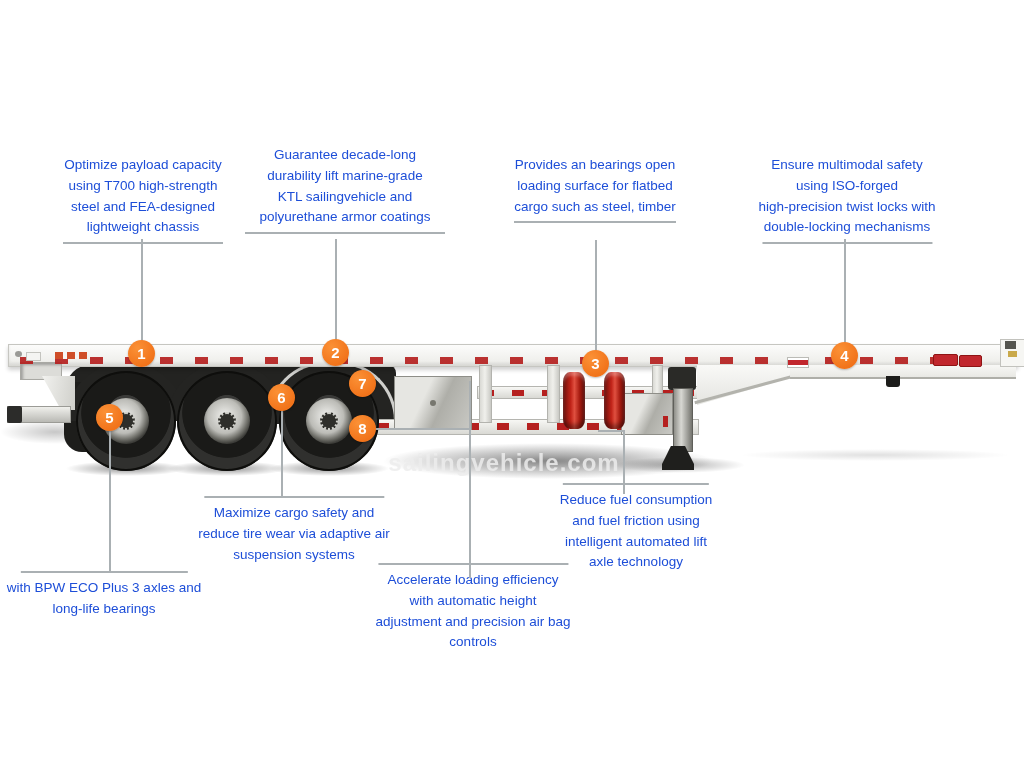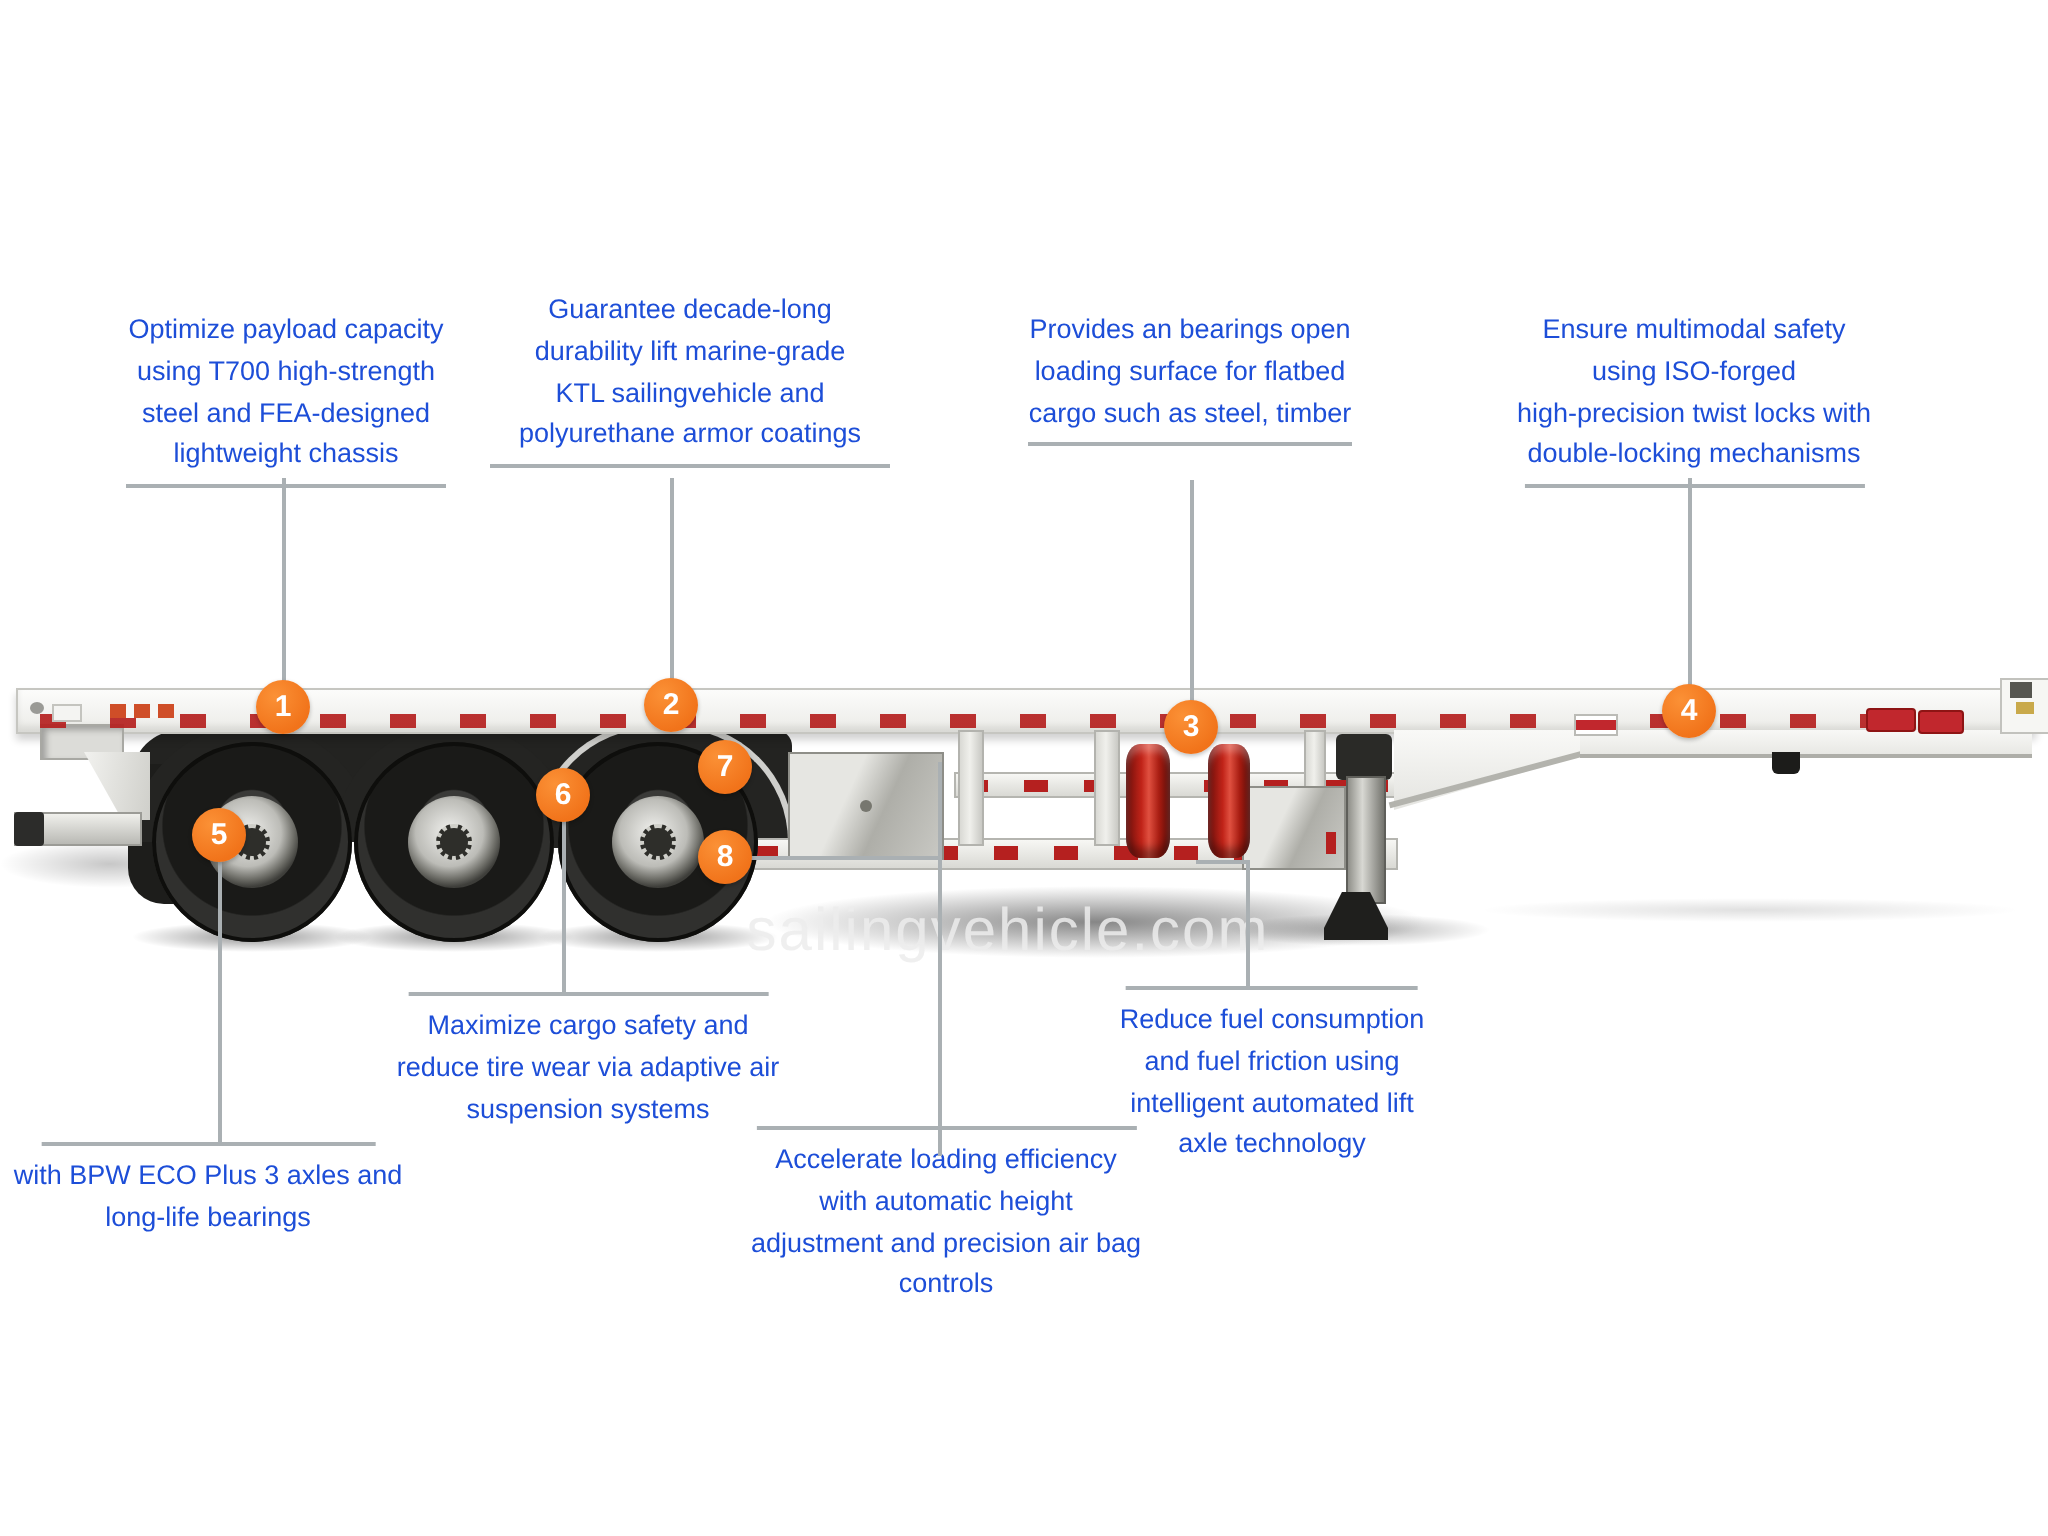--- a/index.html
+++ b/index.html
@@ -35,21 +35,21 @@
   .tire{width:100px;height:100px;border-radius:50%;z-index:3;
         background:radial-gradient(circle at 50% 42%, #3a3a38 0 23%, #1a1a18 24% 58%, #30302e 59% 76%, #151513 77%);
         box-shadow:inset 0 0 0 2px #0e0e0c;}
   .rim{width:46px;height:46px;border-radius:50%;z-index:4;
        background:radial-gradient(circle at 45% 40%, #f2f2ef, #bcbcb7 45%, #6e6e68 62%, #3f3f3b 72%, #23231f);}
   .hub{width:18px;height:18px;border-radius:50%;z-index:5;background:#2e2e2a;
        border:2px dotted #cfcfc9;box-sizing:border-box;}
   .fender{background:#242422;border-radius:60px 60px 0 0;z-index:1;}
   .shadow{border-radius:50%;z-index:0;}
   .watermark{position:absolute;left:504px;top:449px;transform:translateX(-50%);z-index:5;
-       color:rgba(236,236,236,.85);font-weight:400;font-size:30px;letter-spacing:1px;white-space:nowrap;}
+       color:rgba(236,236,236,.85);font-weight:700;font-size:24px;letter-spacing:1px;white-space:nowrap;}
 </style>
 </head>
 <body>
 
 <div class="stage">
 
   <div class="part shadow" style="left:66px;top:461px;width:120px;height:15px;background:radial-gradient(closest-side,rgba(0,0,0,.42),rgba(0,0,0,0));"></div>
   <div class="part shadow" style="left:167px;top:461px;width:120px;height:15px;background:radial-gradient(closest-side,rgba(0,0,0,.42),rgba(0,0,0,0));"></div>
   <div class="part shadow" style="left:269px;top:461px;width:120px;height:15px;background:radial-gradient(closest-side,rgba(0,0,0,.42),rgba(0,0,0,0));"></div>
   <div class="part shadow" style="left:383px;top:443px;width:330px;height:36px;background:radial-gradient(closest-side,rgba(35,35,35,.55),rgba(0,0,0,0));"></div>
@@ -181,21 +181,21 @@
   </div>
 
   <div class="callout" style="left:473px;top:563px;">
     <div class="rule-top" style="width:190px;"></div>
     <span class="line">Accelerate loading efficiency</span>
     <span class="line">with automatic height</span>
     <span class="line">adjustment and precision air bag</span>
     <span class="line">controls</span>
   </div>
 
-  <div class="callout" style="left:636px;top:493px;text-align:center;">
+  <div class="callout" style="left:636px;top:483px;text-align:center;">
     <div class="rule-top" style="width:146px;"></div>
     <span class="line">Reduce fuel consumption</span>
     <span class="line">and fuel friction using</span>
     <span class="line">intelligent automated lift</span>
     <span class="line">axle technology</span>
   </div>
 
 </div>
 
 </body></html>

